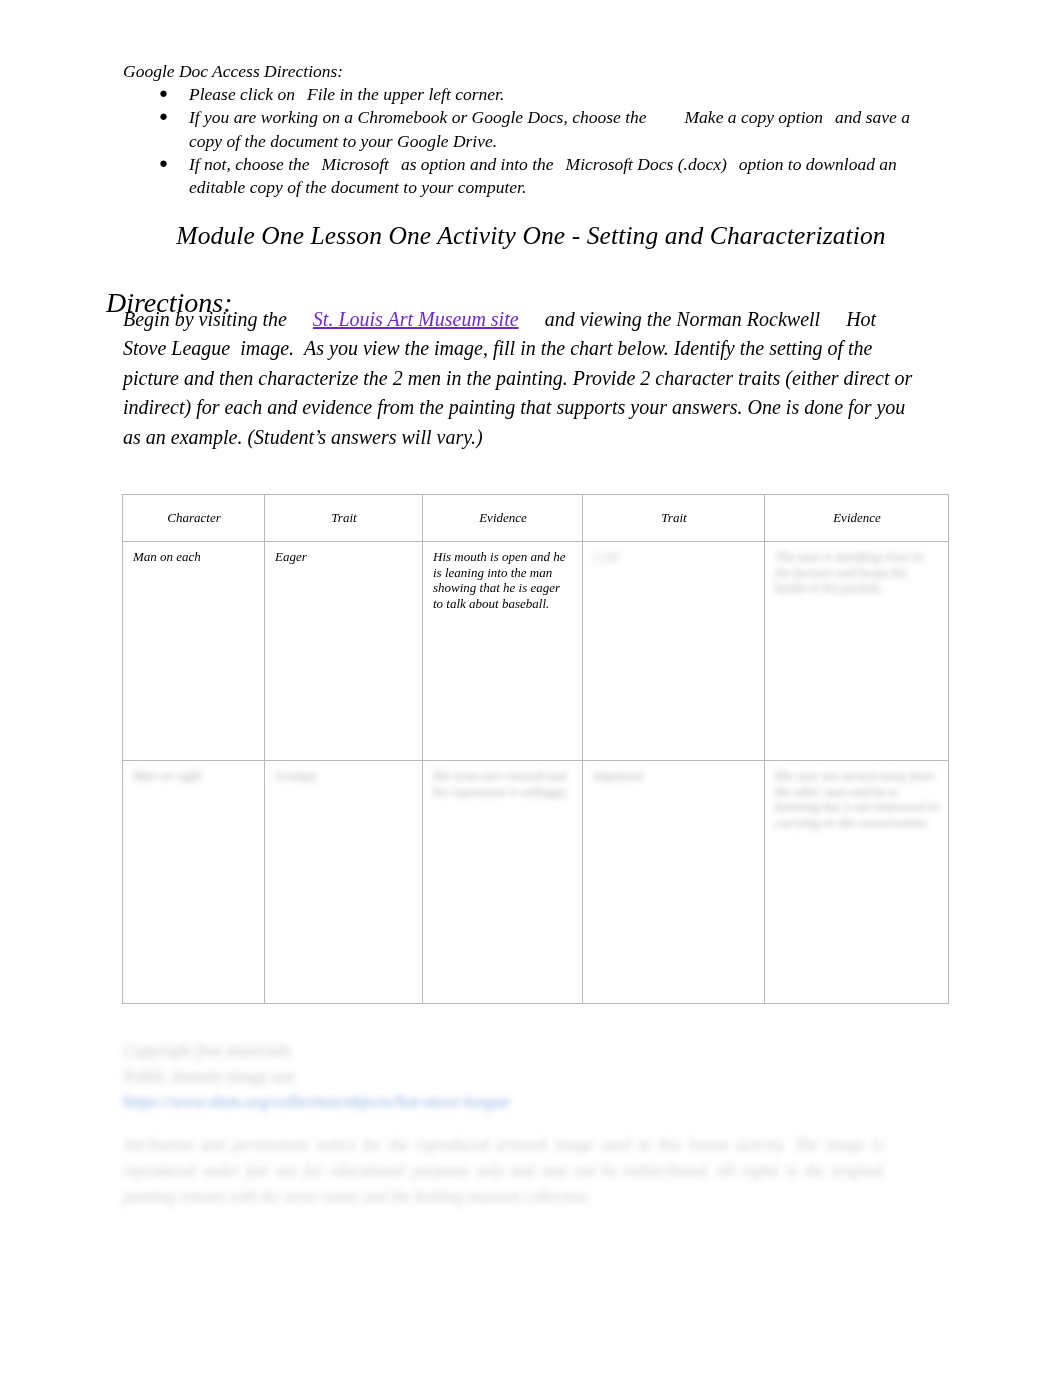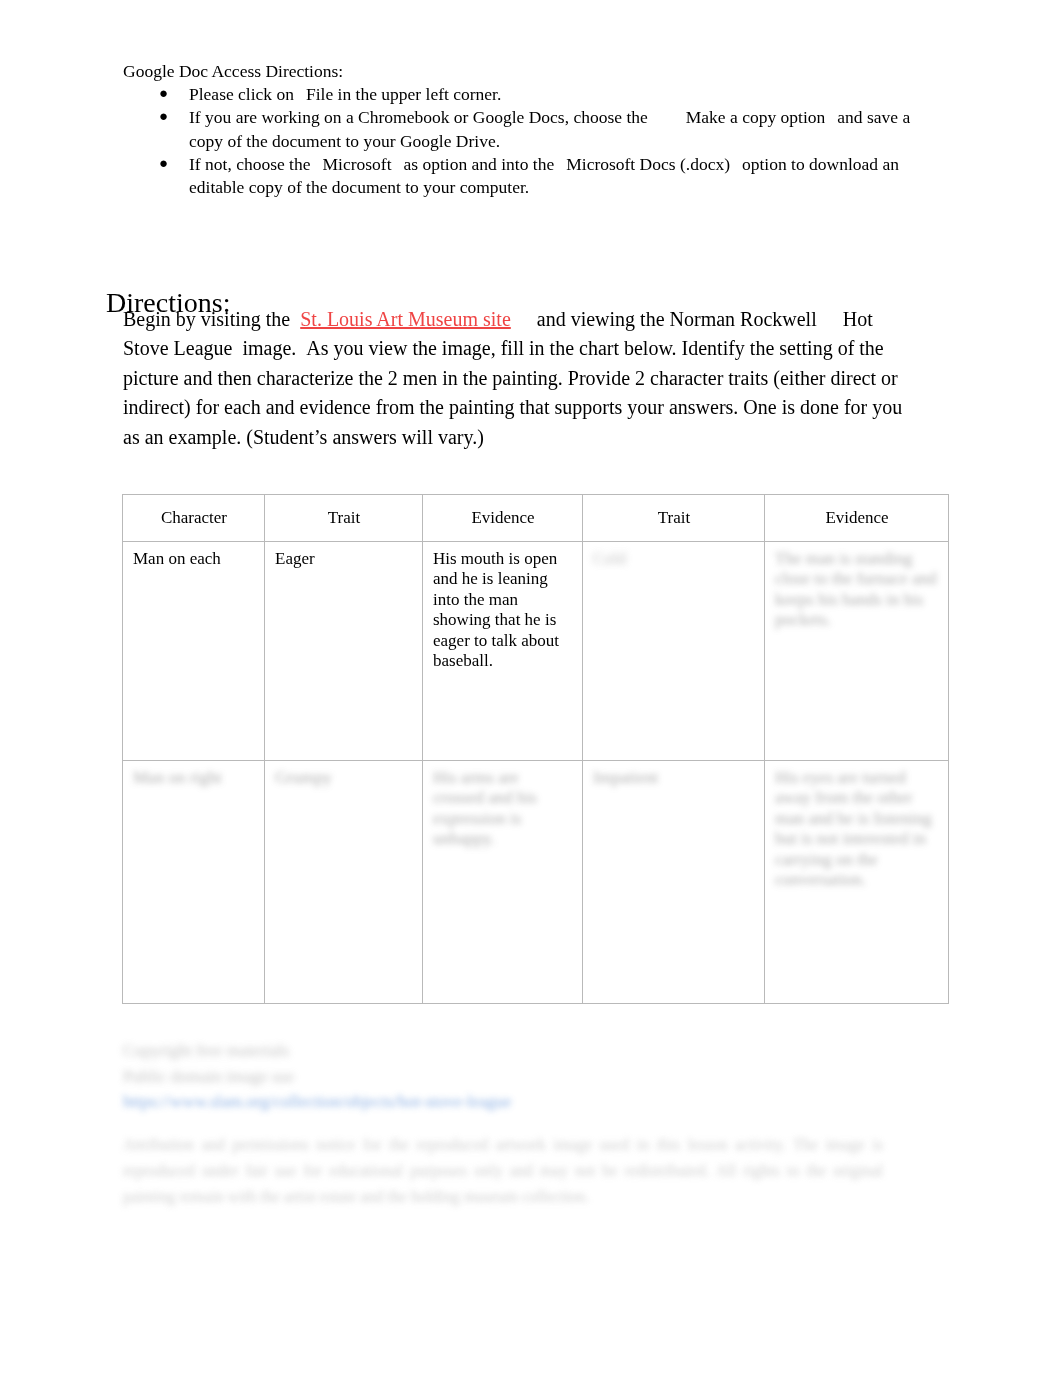--- a/index.html
+++ b/index.html
@@ -10,20 +10,21 @@
   body {
     font-family: "Liberation Serif", "DejaVu Serif", serif;
     color: #000000;
   }
   #page {
     position: relative;
     width: 1006px;
     height: 1377px;
     background: #ffffff;
     overflow: hidden;
+    font-style: italic;
   }
 
   
   .access-title {
     position: absolute;
     left: 123px;
     top: 60px;
     font-size: 17.5px;
     line-height: 1.35;
     white-space: nowrap;
@@ -76,21 +77,22 @@
   }
   .directions-body {
     position: absolute;
     left: 123px;
     top: 305px;
     width: 800px;
     font-size: 20px;
     line-height: 1.47;
   }
   .link {
-    color: #ef4444;
+    color: #6d28d9;
+    margin-left: 16px;
   }
   .directions-body .pad { display: inline-block; width: 10px; }
   .directions-body .pad-w { display: inline-block; width: 26px; }
 
   .setting-line {
     position: absolute;
     left: 123px;
     top: 450px;
     font-size: 20px;
     line-height: 1.45;
@@ -103,21 +105,21 @@
     left: 122px;
     top: 494px;
     width: 826px;
     border-collapse: collapse;
     table-layout: fixed;
   }
   .chart-table td, .chart-table th {
     border: 1px solid #b9b9b9;
     vertical-align: top;
     padding: 7px 9px 7px 10px;
-    font-size: 17px;
+    font-size: 13px;
     line-height: 1.2;
     font-weight: normal;
   }
   .chart-table thead th {
     text-align: center;
     height: 34px;
     vertical-align: middle;
     padding-top: 6px;
     padding-bottom: 6px;
   }
@@ -192,20 +194,21 @@
     <li>
       <span class="dot">●</span>
       <span>If you are working on a Chromebook or Google Docs, choose the</span><span class="gap-md"></span><span>Make a copy option</span><span class="gap-sm"></span><span>and save a copy of the document to your Google Drive.</span>
     </li>
     <li>
       <span class="dot">●</span>
       <span>If not, choose the</span><span class="gap-sm"></span><span>Microsoft</span><span class="gap-sm"></span><span>as option and into the</span><span class="gap-sm"></span><span>Microsoft Docs (.docx)</span><span class="gap-sm"></span><span>option to download an editable copy of the document to your computer.</span>
     </li>
   </ul>
 
+  <div class="doc-title">Module One Lesson One Activity One - Setting and Characterization</div>
 
   <div class="directions-label">Directions:</div>
 
   <div class="directions-body">
     <span>Begin by visiting the</span><span class="pad"></span><a class="link" href="#">St. Louis Art Museum site</a><span class="pad-w"></span><span>and viewing the Norman Rockwell</span><span class="pad-w"></span><span>Hot Stove League</span><span class="pad"></span><span>image.</span><span class="pad"></span><span>As you view the image, fill in the chart below. Identify the setting of the picture and then characterize the 2 men in the painting. Provide 2 character traits (either direct or indirect) for each and evidence from the painting that supports your answers. One is done for you as an example. (Student’s answers will vary.)</span>
   </div>
 
 
   <table class="chart-table">
     <colgroup>

